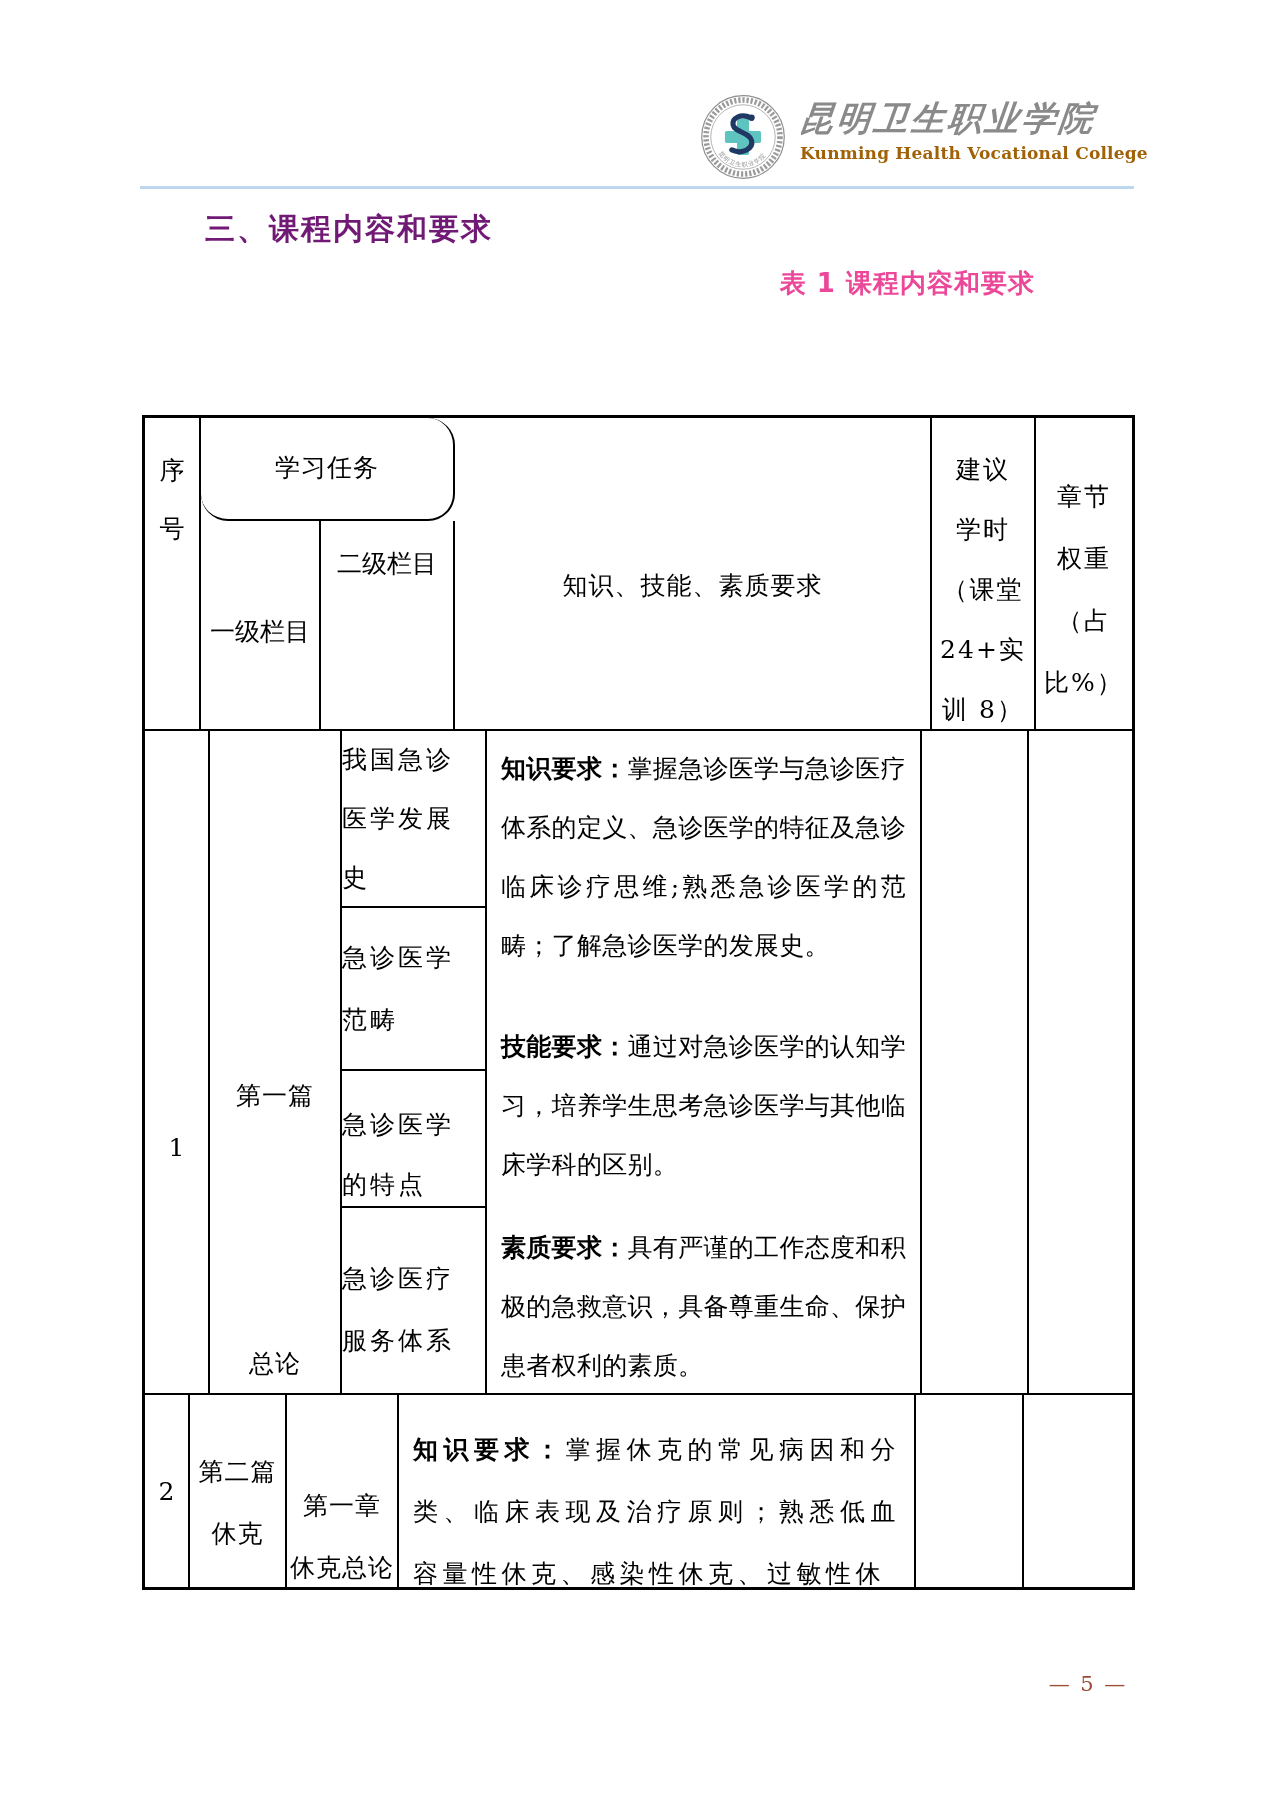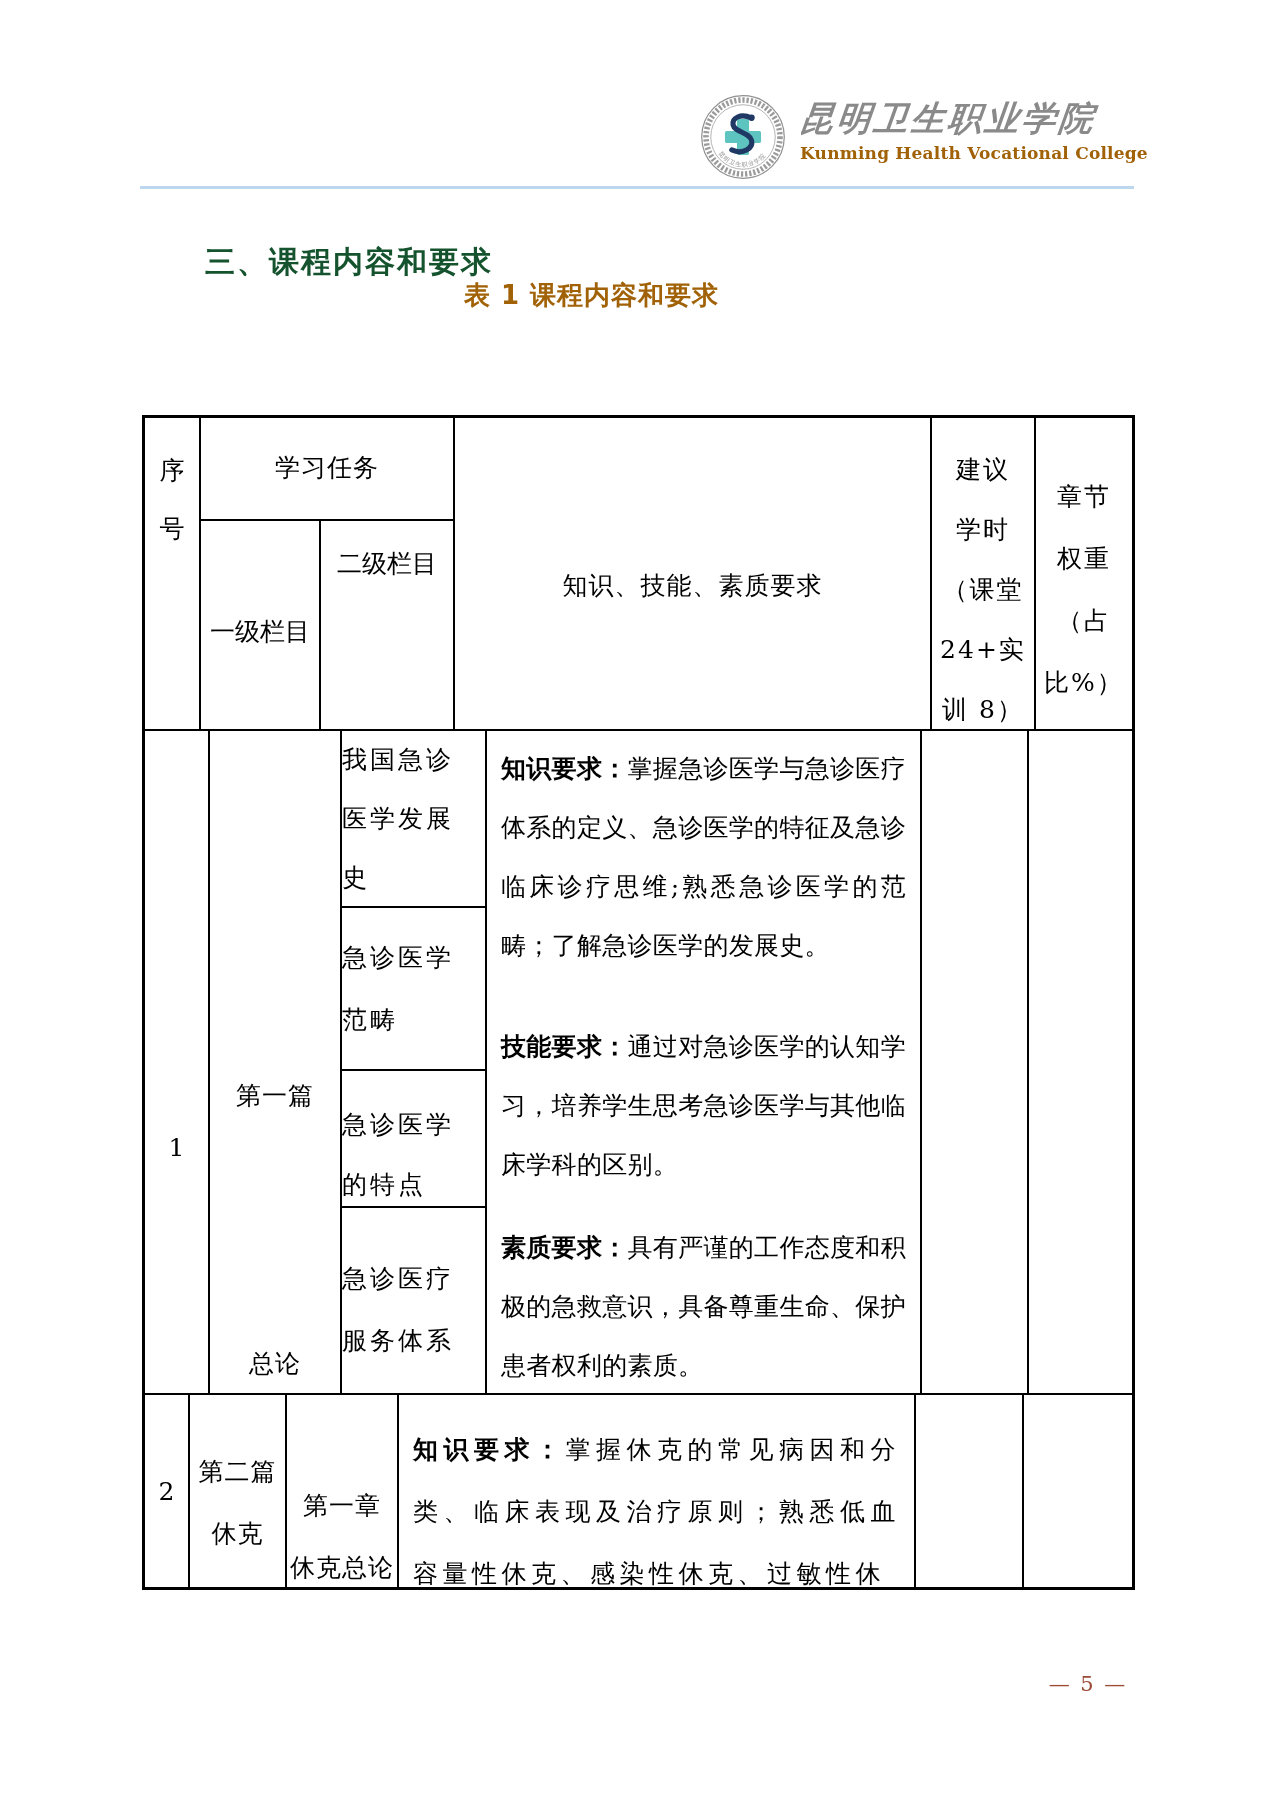--- a/index.html
+++ b/index.html
@@ -17,36 +17,36 @@
   }
   .brand-en{
     font-family:"DejaVu Serif","Liberation Serif",serif;font-weight:bold;
     font-size:17px;line-height:20px;color:#a16207;margin-top:5px;letter-spacing:0.2px;
   }
   .head-rule{position:absolute;left:140px;top:186px;width:994px;height:3px;background:#BDD7EE;}
   
   .sec-heading{
     position:absolute;left:205px;top:209px;
     font-family:"DejaVu Sans","Liberation Sans",sans-serif;font-weight:bold;
-    font-size:30px;letter-spacing:2px;color:#14532d;margin-top:33px;
+    font-size:30px;letter-spacing:2px;color:#701a75;
   }
   .tbl-title{
-    position:absolute;left:148px;top:278px;width:887px;text-align:center;
+    position:absolute;left:148px;top:266px;width:887px;text-align:right;
     font-family:"DejaVu Sans","Liberation Sans",sans-serif;font-weight:bold;
-    font-size:26px;letter-spacing:1px;color:#a16207;
+    font-size:26px;letter-spacing:1px;color:#ec4899;
   }
   
   .doc-table{position:absolute;left:142px;top:415px;width:993px;border:3px solid #000;box-sizing:border-box;background:#fff;}
   .sec{display:grid;box-sizing:border-box;}
   .sec-header{grid-template-columns:56px 120px 134px 477px 104px 96px;grid-template-rows:103px 208px;height:313px;border-bottom:2px solid #000;}
   .sec-row1{grid-template-columns:65px 132px 145px 435px 107px 103px;height:664px;border-bottom:2px solid #000;}
   .sec-row2{grid-template-columns:45px 97px 112px 517px 108px 108px;height:192px;}
   .c{box-sizing:border-box;border-color:#000;overflow:hidden;font-size:25px;line-height:30px;}
   .br{border-right:2px solid #000;}
-  .bb{border-bottom:2px solid #000;}
+  .bb{border-bottom:2px solid #000;border-radius:27px;}
   .cc{display:flex;flex-direction:column;align-items:center;}
   
   .h-seq{grid-column:1;grid-row:1/3;justify-content:flex-start;padding-top:24px;line-height:58px;}
   .h-task{grid-column:2/4;grid-row:1;justify-content:flex-start;padding-top:35px;letter-spacing:1px;}
   .h-l1{grid-column:2;grid-row:2;justify-content:center;padding-top:14px;}
   .h-l2{grid-column:3;grid-row:2;justify-content:flex-start;padding-top:28px;}
   .h-req{grid-column:4;grid-row:1/3;justify-content:center;padding-top:24px;letter-spacing:1px;}
   .h-hours{grid-column:5;grid-row:1/3;justify-content:flex-start;padding-top:22px;line-height:60px;letter-spacing:2px;}
   .h-weight{grid-column:6;grid-row:1/3;justify-content:flex-start;padding-top:48px;line-height:62px;letter-spacing:2px;}
   

